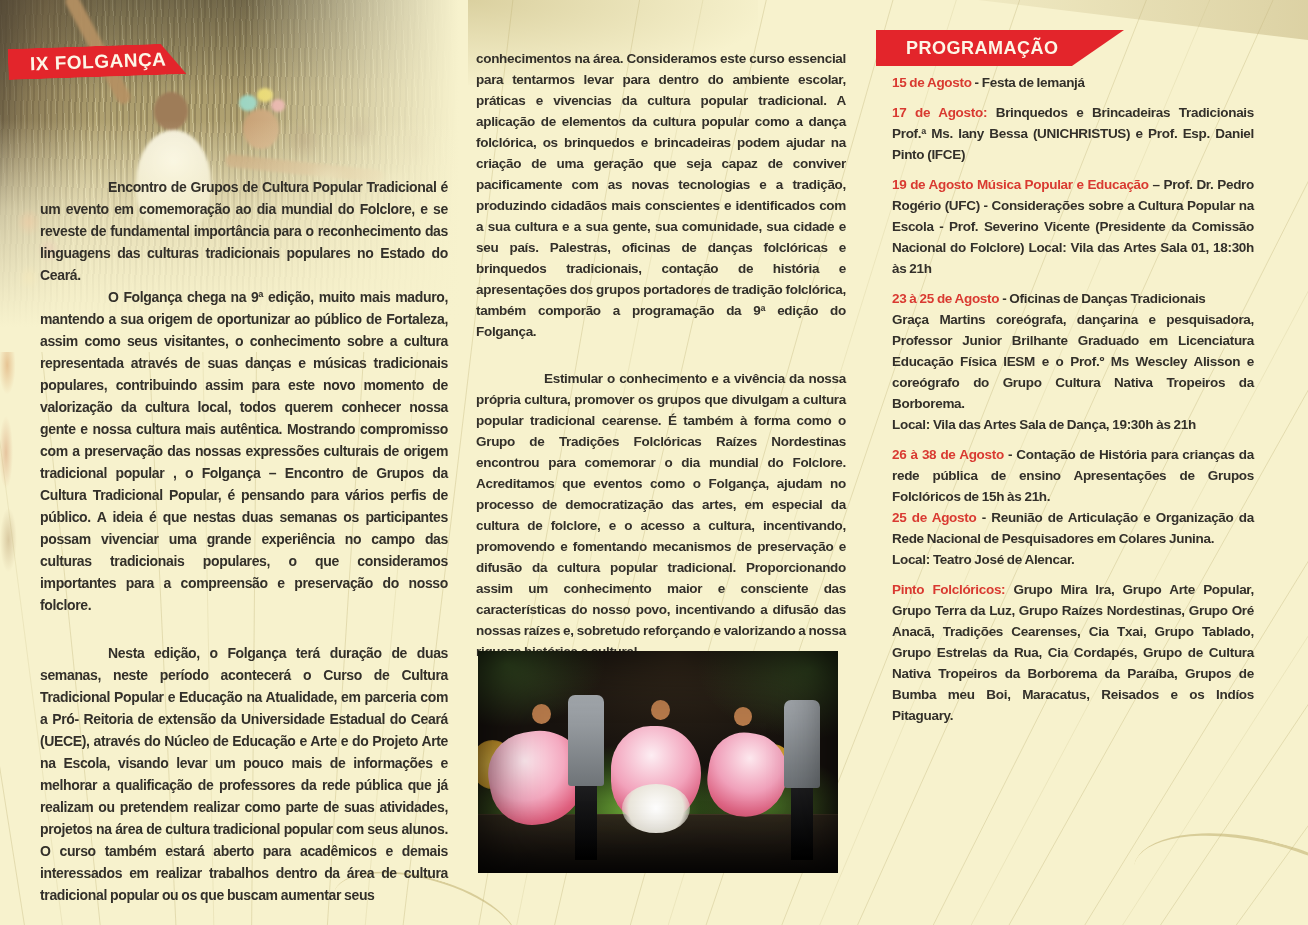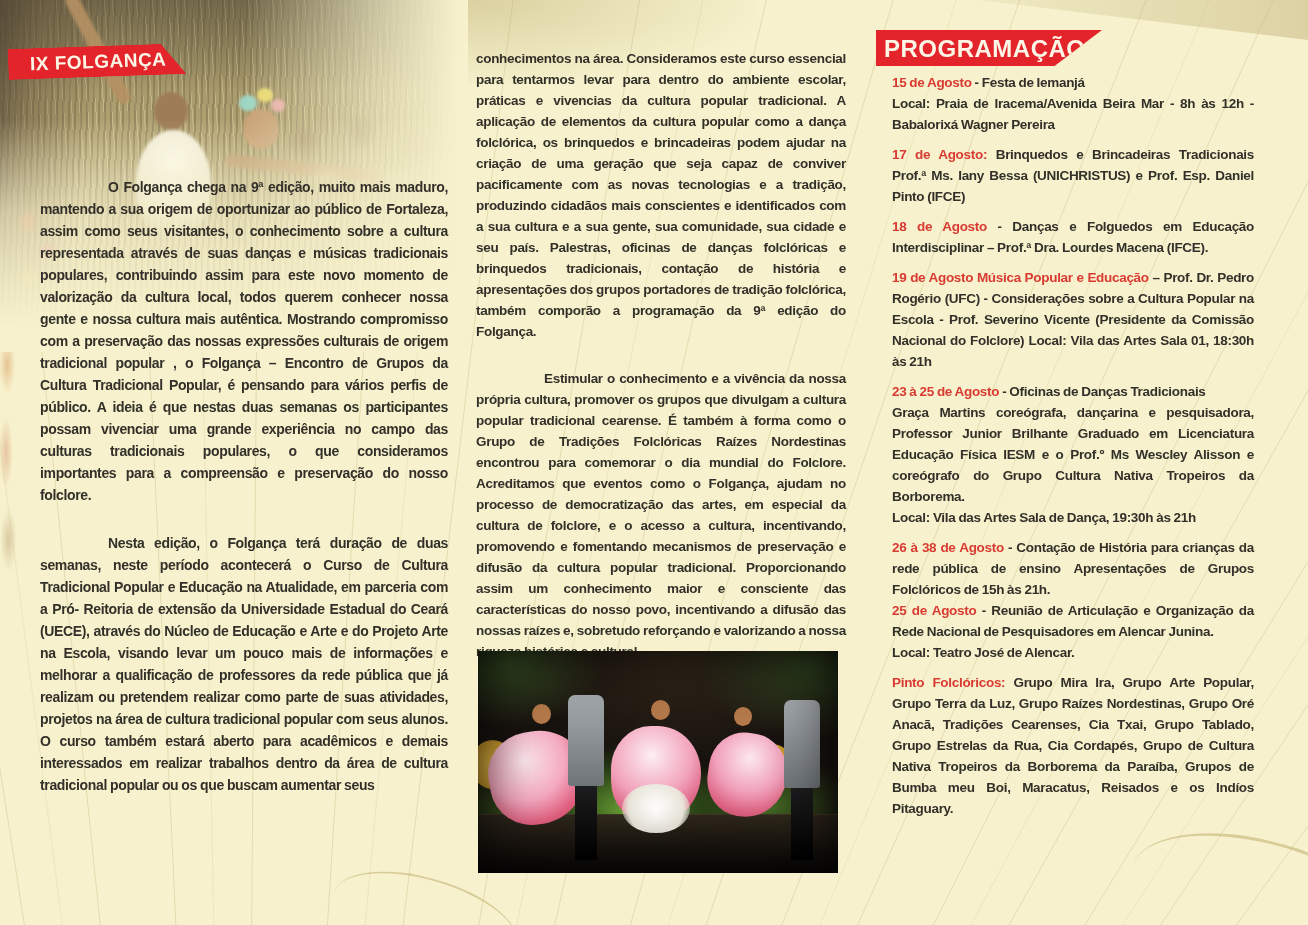--- a/index.html
+++ b/index.html
@@ -79,21 +79,21 @@
     letter-spacing:.5px;
   }
   .ribbon-folganca{
     position:absolute;left:8px;top:46px;width:156px;height:31px;
     clip-path:polygon(0 0,86% 0,100% 100%,0 100%);
     transform:rotate(-2deg);font-size:19px;justify-content:flex-start;
     padding-left:22px;
   }
   .ribbon-prog{
     width:218px;height:36px;clip-path:polygon(0 0,100% 0,79% 100%,0 100%);
-    font-size:24px;padding-left:8px;margin:0 0 6px 0;
+    font-size:18px;padding-left:30px;margin:0 0 6px 0;
   }
   
   .col{position:absolute;z-index:4;text-align:justify;}
   .left-col{left:40px;top:176px;width:408px;font-size:14px;line-height:22px;font-weight:700;letter-spacing:-.35px;word-spacing:-.5px;}
   .mid-col{left:476px;top:48px;width:370px;font-size:13.5px;line-height:21px;font-weight:700;letter-spacing:-.3px;word-spacing:-.5px;}
   .right-col{left:876px;top:30px;width:378px;font-size:13.5px;line-height:21px;font-weight:700;letter-spacing:-.3px;word-spacing:-.5px;}
   .para{margin:0;}
   .para.gap{margin-top:26px;}
   .para.indent{text-indent:68px;}
   .sched-list{padding-left:8px;}
@@ -203,20 +203,21 @@
     <div class="wash"></div>
     <div class="fade-r"></div>
     <div class="fade-b"></div>
   </div>
 
   <div class="ribbon ribbon-folganca">
     <span>IX FOLGANÇA</span>
   </div>
 
   <div class="col left-col">
+      <p class="para indent">Encontro de Grupos de Cultura Popular Tradicional é um evento em comemoração ao dia mundial do Folclore, e se reveste de fundamental importância para o reconhecimento das linguagens das culturas tradicionais populares no Estado do Ceará.</p>
       <p class="para indent">O Folgança chega na 9ª edição, muito mais maduro, mantendo a sua origem de oportunizar ao público de Fortaleza, assim como seus visitantes, o conhecimento sobre a cultura representada através de suas danças e músicas tradicionais populares, contribuindo assim para este novo momento de valorização da cultura local, todos querem conhecer nossa gente e nossa cultura mais autêntica. Mostrando compromisso com a preservação das nossas expressões culturais de origem tradicional popular , o Folgança – Encontro de Grupos da Cultura Tradicional Popular, é pensando para vários perfis de público. A ideia é que nestas duas semanas os participantes possam vivenciar uma grande experiência no campo das culturas tradicionais populares, o que consideramos importantes para a compreensão e preservação do nosso folclore.</p>
       <p class="para indent gap">Nesta edição, o Folgança terá duração de duas semanas, neste período acontecerá o Curso de Cultura Tradicional Popular e Educação na Atualidade, em parceria com a Pró- Reitoria de extensão da Universidade Estadual do Ceará (UECE), através do Núcleo de Educação e Arte e do Projeto Arte na Escola, visando levar um pouco mais de informações e melhorar a qualificação de professores da rede pública que já realizam ou pretendem realizar como parte de suas atividades, projetos na área de cultura tradicional popular com seus alunos. O curso também estará aberto para acadêmicos e demais interessados em realizar trabalhos dentro da área de cultura tradicional popular ou os que buscam aumentar seus</p>
     </div>
 
   <div class="col mid-col">
       <p class="para">conhecimentos na área. Consideramos este curso essencial para tentarmos levar para dentro do ambiente escolar, práticas e vivencias da cultura popular tradicional. A aplicação de elementos da cultura popular como a dança folclórica, os brinquedos e brincadeiras podem ajudar na criação de uma geração que seja capaz de conviver pacificamente com as novas tecnologias e a tradição, produzindo cidadãos mais conscientes e identificados com a sua cultura e a sua gente, sua comunidade, sua cidade e seu país. Palestras, oficinas de danças folclóricas e brinquedos tradicionais, contação de história e apresentações dos grupos portadores de tradição folclórica, também comporão a programação da 9ª edição do Folgança.</p>
       <p class="para indent gap">Estimular o conhecimento e a vivência da nossa própria cultura, promover os grupos que divulgam a cultura popular tradicional cearense. É também à forma como o Grupo de Tradições Folclóricas Raízes Nordestinas encontrou para comemorar o dia mundial do Folclore. Acreditamos que eventos como o Folgança, ajudam no processo de democratização das artes, em especial da cultura de folclore, e o acesso a cultura, incentivando, promovendo e fomentando mecanismos de preservação e difusão da cultura popular tradicional. Proporcionando assim um conhecimento maior e consciente das características do nosso povo, incentivando a difusão das nossas raízes e, sobretudo reforçando e valorizando a nossa riqueza histórica e cultural.</p>
     </div>
 
   <div class="mid-photo">
@@ -241,23 +242,22 @@
         <div class="legs"></div>
       </div>
     <div class="ph-layer vignette"></div>
   </div>
 
   <div class="col right-col">
     <div class="ribbon ribbon-prog">
       <span>PROGRAMAÇÃO</span>
     </div>
     <div class="sched-list">
-        <p class="sched-item"><span class="red">15 de Agosto</span><span> - Festa de Iemanjá</span><br><span>Local: Praia de Iracema/Avenida Beira Mar - 8h às 12h - Babalorixá Wagner Pereira</span></p>
+        <p class="sched-item"><span class="red">15 de Agosto</span><span> - Festa de Iemanjá</span><br></p>
         <p class="sched-item"><span class="red">17 de Agosto:</span><span> Brinquedos e Brincadeiras Tradicionais Prof.ª Ms. Iany Bessa (UNICHRISTUS) e Prof. Esp. Daniel Pinto (IFCE)</span></p>
-        <p class="sched-item"><span class="red">18 de Agosto</span><span> - Danças e Folguedos em Educação Interdisciplinar – Prof.ª Dra. Lourdes Macena (IFCE).</span></p>
         <p class="sched-item"><span class="red">19 de Agosto Música Popular e Educação</span><span> – Prof. Dr. Pedro Rogério (UFC) - Considerações sobre a Cultura Popular na Escola - Prof. Severino Vicente (Presidente da Comissão Nacional do Folclore) Local: Vila das Artes Sala 01, 18:30h às 21h</span></p>
         <p class="sched-item"><span class="red">23 à 25 de Agosto</span><span> - Oficinas de Danças Tradicionais</span><br><span>Graça Martins coreógrafa, dançarina e pesquisadora, Professor Junior Brilhante Graduado em Licenciatura Educação Física IESM e o Prof.º Ms Wescley Alisson e coreógrafo do Grupo Cultura Nativa Tropeiros da Borborema.</span><br><span>Local: Vila das Artes Sala de Dança, 19:30h às 21h</span></p>
-        <p class="sched-item"><span class="red">26 à 38 de Agosto</span><span> - Contação de História para crianças da rede pública de ensino Apresentações de Grupos Folclóricos de 15h às 21h.</span><br><span class="red">25 de Agosto</span><span> - Reunião de Articulação e Organização da Rede Nacional de Pesquisadores em Alencar Junina.</span><br><span>Local: Teatro José de Alencar.</span></p>
+        <p class="sched-item"><span class="red">26 à 38 de Agosto</span><span> - Contação de História para crianças da rede pública de ensino Apresentações de Grupos Folclóricos de 15h às 21h.</span><br><span class="red">25 de Agosto</span><span> - Reunião de Articulação e Organização da Rede Nacional de Pesquisadores em Colares Junina.</span><br><span>Local: Teatro José de Alencar.</span></p>
         <p class="sched-item"><span class="red">Pinto Folclóricos:</span><span> Grupo Mira Ira, Grupo Arte Popular, Grupo Terra da Luz, Grupo Raízes Nordestinas, Grupo Oré Anacã, Tradições Cearenses, Cia Txai, Grupo Tablado, Grupo Estrelas da Rua, Cia Cordapés, Grupo de Cultura Nativa Tropeiros da Borborema da Paraíba, Grupos de Bumba meu Boi, Maracatus, Reisados e os Indíos Pitaguary.</span></p>
       </div>
   </div>
 
 </div>
 
 </body></html>

